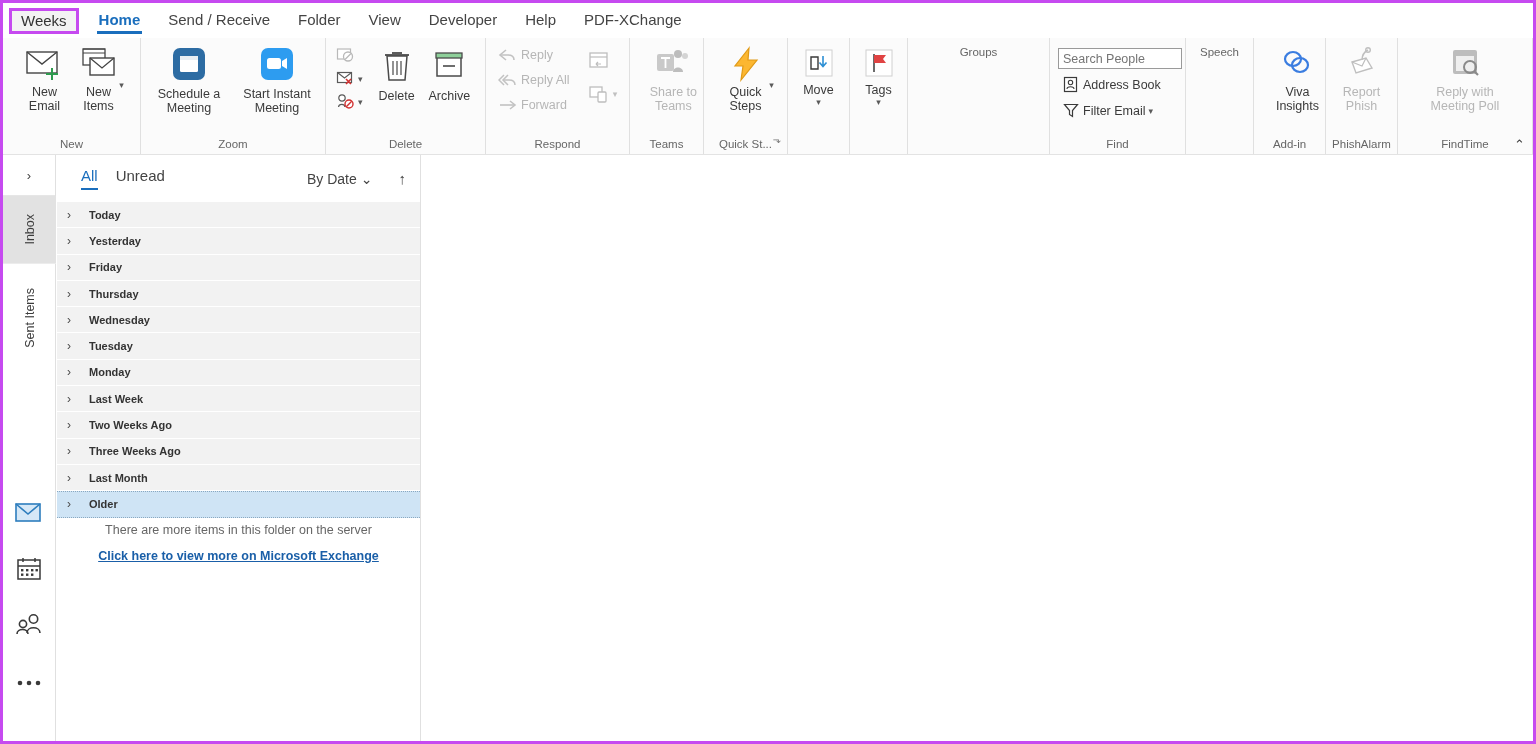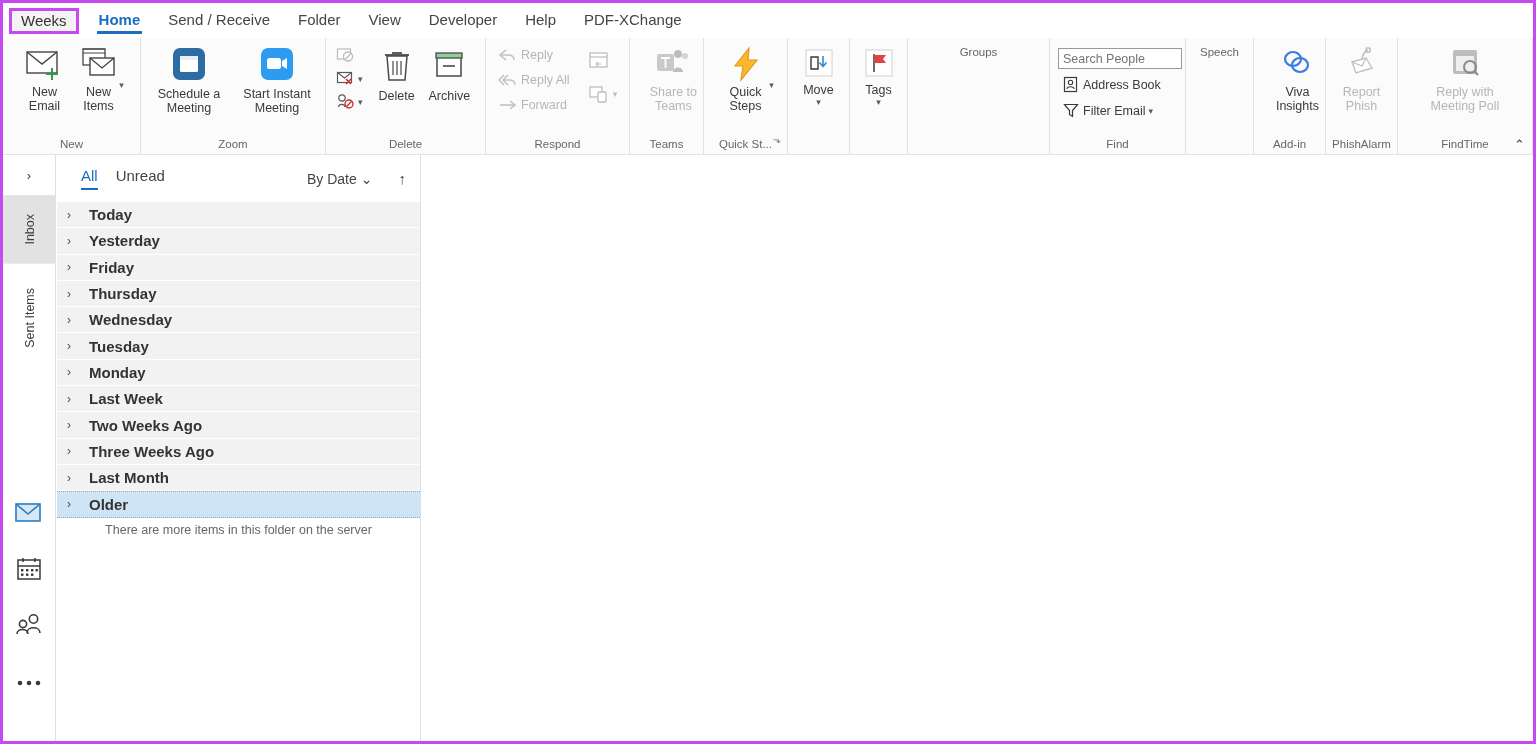--- a/index.html
+++ b/index.html
@@ -159,21 +159,21 @@
   }
   .sortdir { font-size: 15px; color: #444; cursor: default; padding-left: 8px; }
 
   .grow {
     height: 26.3px; background: #f2f2f2;
     border-bottom: 1px solid #ffffff;
     display: flex; align-items: center;
     padding-left: 10px; gap: 12px; cursor: default;
   }
   .grow .gc { font-size: 12px; color: #4a4a4a; width: 10px; }
-  .grow .gl { font-size: 15px; font-weight: bold; color: #333; }
+  .grow .gl { font-size: 11px; font-weight: bold; color: #333; }
   .grow.sel {
     background: #cfe4f5;
     border: 1px dotted #8aa8c0;
     border-left: none; border-right: none;
   }
 
   .more-note {
     text-align: center; font-size: 12.5px; color: #666;
     margin-top: 5px;
   }
@@ -659,17 +659,18 @@
         <span class="gc">›</span>
         <span class="gl">Last Month</span>
       </div>
       <div class="grow sel">
         <span class="gc">›</span>
         <span class="gl">Older</span>
       </div>
     </div>
 
     <div class="more-note">There are more items in this folder on the server</div>
+    <div class="more-link">Click here to view more on Microsoft Exchange</div>
   </div>
 
   <div class="reading"></div>
 
 </div>
 
 </body></html>

